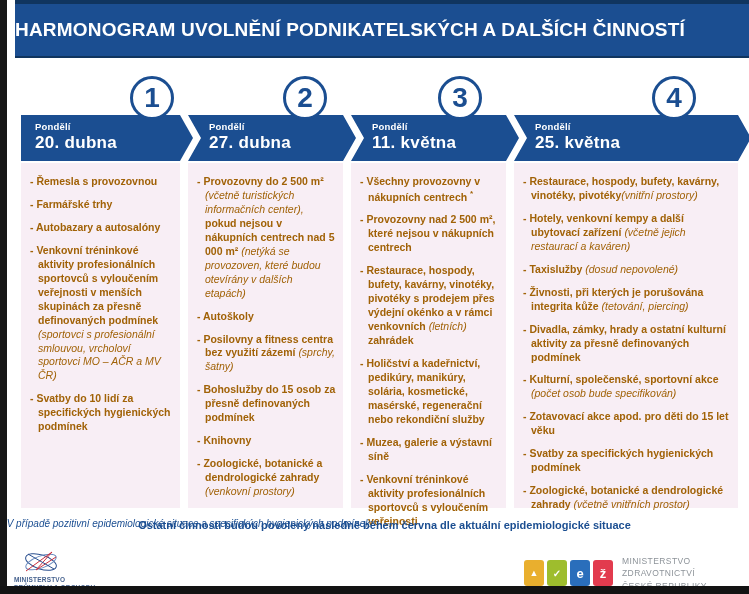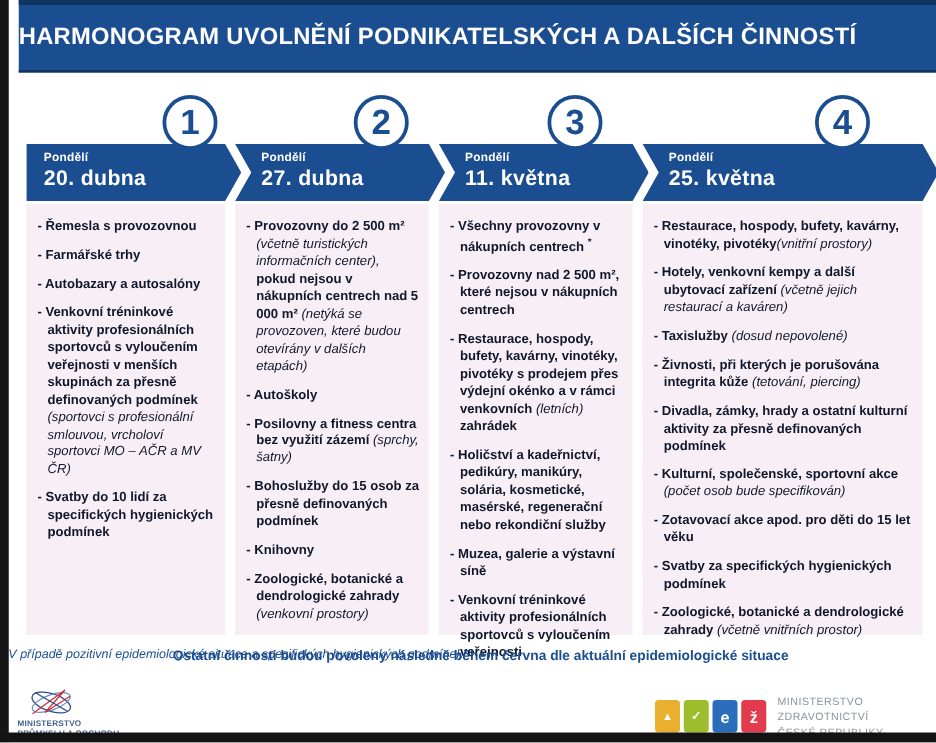--- a/index.html
+++ b/index.html
@@ -45,21 +45,21 @@
   }
   .col-2 .band, .col-3 .band, .col-4 .band {
     clip-path: polygon(0 0, calc(100% - 13px) 0, 100% 50%, calc(100% - 13px) 100%, 0 100%, 13px 50%);
     padding-left:21px;
   }
   .band .day  { font-size:9.5px; font-weight:bold; letter-spacing:0.2px; }
   .band .date { font-size:17px;  font-weight:bold; letter-spacing:0.3px; margin-top:1px; }
 
   .content {
     position:absolute; top:87px; left:0; right:0; bottom:0;
-    background:#f8eef5; color:#0f172a; padding:12px 7px 16px 9px;
+    background:#f8eef5; color:#a16207; padding:12px 7px 16px 9px;
   }
   .item {
     font-size:10.5px; line-height:1.33; font-weight:bold;
     margin-bottom:9px; padding-left:8px; text-indent:-8px;
   }
   .item .em { font-style:italic; font-weight:normal; }
   .item sup { font-size:8px; }
 
   
   .note-main {

